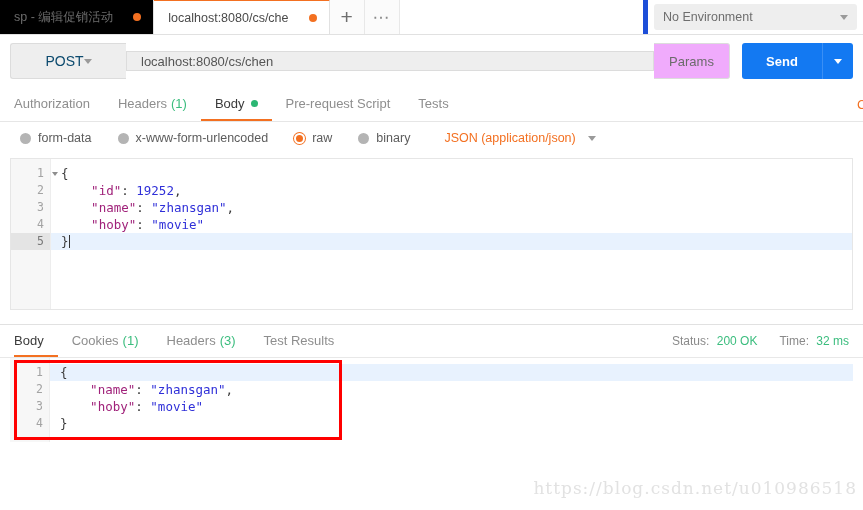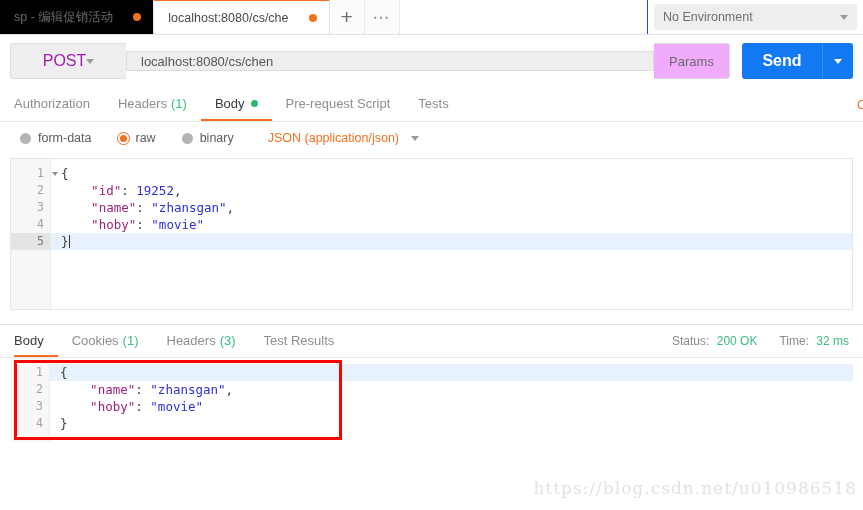--- a/index.html
+++ b/index.html
@@ -80,21 +80,21 @@
     flex: 1;
     background: #ffffff;
     border-bottom: 1px solid #e1e1e1;
     margin-bottom: -1px;
   }
   .env-wrap {
     width: 203px;
     display: flex;
     align-items: center;
     background: #ffffff;
-    border-left: 1px solid #1d4ed8;
+    border-left: 5px solid #1d4ed8;
     padding: 0 6px;
   }
   .env-select {
     flex: 1;
     height: 26px;
     background: #eeeeee;
     border-radius: 3px;
     display: flex;
     align-items: center;
     padding: 0 9px;
@@ -122,22 +122,22 @@
   .method-box {
     width: 116px;
     height: 36px;
     background: #eeeeee;
     border: 1px solid #dcdcdc;
     border-right: none;
     border-radius: 3px 0 0 3px;
     display: flex;
     align-items: center;
     justify-content: center;
-    font-size: 16px;
-    color: #a21caf;
+    font-size: 14px;
+    color: #0c4a6e;
     cursor: pointer;
     box-sizing: border-box;
   }
   .url-input {
     flex: 1;
     height: 20px;
     background: #eeeeee;
     border: 1px solid #dcdcdc;
     display: flex;
     align-items: center;
@@ -165,21 +165,21 @@
   .send-group {
     display: flex;
     margin-left: 12px;
   }
   .send-btn {
     height: 36px;
     width: 80px;
     background: #1379f2;
     color: #fff;
     font-weight: bold;
-    font-size: 16px;
+    font-size: 13px;
     display: flex;
     align-items: center;
     justify-content: center;
     border-radius: 3px 0 0 3px;
     cursor: pointer;
   }
   .send-caret-btn {
     height: 36px;
     width: 30px;
     background: #1379f2;
@@ -510,20 +510,24 @@
     <div class="rtab">
       <span>Tests</span>
     </div>
     <div class="code-link">Code</div>
   </div>
 
   <div class="btype-row">
     <div class="radio-item">
       <span class="radio"></span>
       <span>form-data</span>
+    </div>
+    <div class="radio-item">
+      <span class="radio"></span>
+      <span>x-www-form-urlencoded</span>
     </div>
     <div class="radio-item">
       <span class="radio on"></span>
       <span>raw</span>
     </div>
     <div class="radio-item">
       <span class="radio"></span>
       <span>binary</span>
     </div>
     <div class="json-type">

